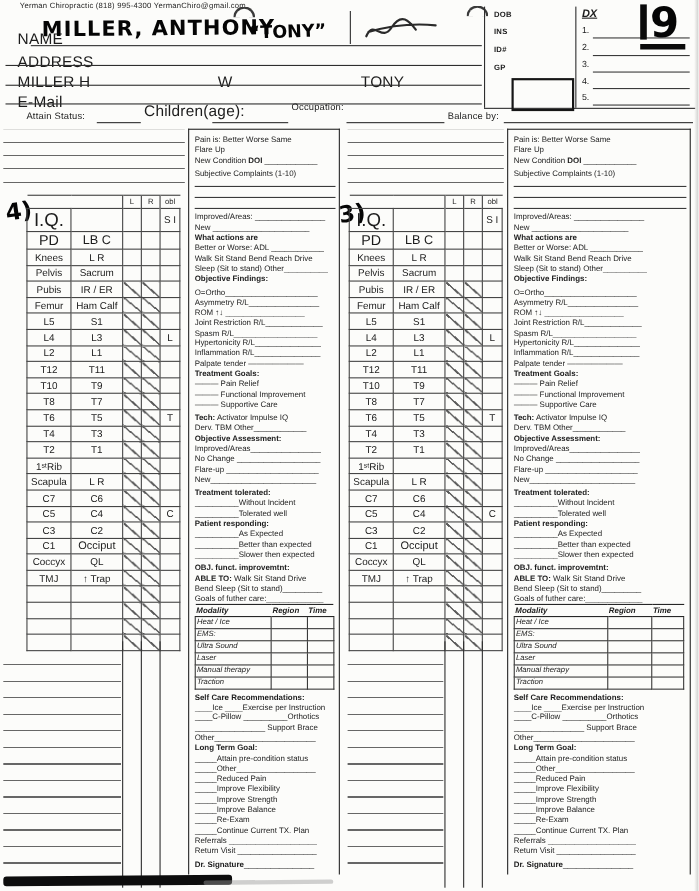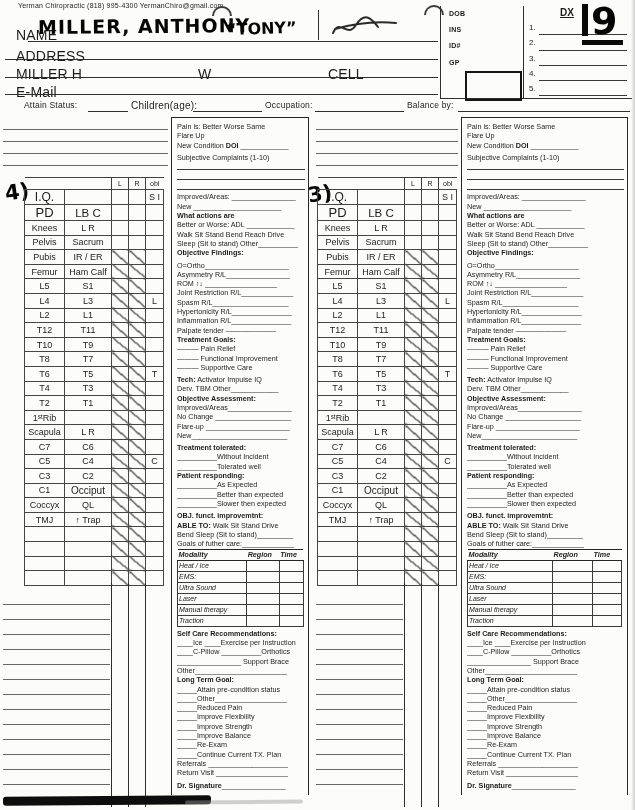--- a/index.html
+++ b/index.html
@@ -23,21 +23,21 @@
   .ruled{position:absolute;opacity:.85;}
   .ruled.topA{background:repeating-linear-gradient(to bottom,transparent 0 11px,#4c4c4c 11px 12px);}
   .ruled.bot{background:repeating-linear-gradient(to bottom,transparent 0 14px,#4c4c4c 14px 15px);}
   
   .spine{position:absolute;top:177px;border-collapse:collapse;table-layout:fixed;}
   .spine thead th{border:none;border-top:1px solid #3f3f3f;height:11px;padding:0;
                   font-size:7px;font-weight:normal;text-align:center;}
   .spine thead th.hl{border-left:1px solid #3f3f3f;}
   .spine tbody td{border:1px solid #454545;height:13.6px;padding:0;font-size:9px;text-align:center;
                   overflow:hidden;white-space:nowrap;}
-  .spine tbody tr:nth-child(1) td.ca{font-size:12px;margin-left:40px;}
+  .spine tbody tr:nth-child(1) td.ca{font-size:17px;margin-left:40px;}
   .spine tbody tr:nth-child(2) td.ca{font-size:13px;}
   .spine tbody tr:nth-child(2) td.cb{font-size:11.5px;}
   .spine tbody tr:nth-child(21) td.cb{font-size:10px;}
   .spine tbody tr:nth-child(n+5) td.cl,
   .spine tbody tr:nth-child(n+5) td.cr{
       background-image:linear-gradient(to top right,transparent 46%,#5a5a5a 46%,#5a5a5a 53%,transparent 53%);}
   
   .apanel{position:absolute;top:117px;height:678px;border:1px solid #262626;border-bottom:none;
           box-sizing:border-box;padding:4px 3px 0 5px;font-size:7.2px;line-height:9.3px;
           white-space:nowrap;overflow:hidden;}
@@ -75,56 +75,56 @@
   <div class="vline" style="left:318px;top:10px;height:30px;"></div>
   <svg class="abs" style="left:328px;top:14px;" width="74" height="26" viewBox="0 0 74 26">
     <path d="M5 19 C 12 3, 19 25, 28 11 S 44 5, 50 13 M7 15 C 28 9, 48 7, 68 9" stroke="#2a2a2a" stroke-width="2" fill="none" stroke-linecap="round"></path>
   </svg>
   <div class="hline" style="left:28px;top:41px;width:410px;"></div>
 
   <div class="lbl" style="left:16px;top:48px;text-align:center;">ADDRESS</div>
   <div class="hline" style="left:5px;top:59px;width:433px;"></div>
   <div class="lbl" style="left:16px;top:66px;">MILLER H</div>
   <div class="lbl" style="left:198px;top:66px;">W</div>
-  <div class="lbl" style="left:328px;top:66px;">CELL</div>
+  <div class="lbl" style="left:328px;top:66px;">TONY</div>
   <div class="hline" style="left:5px;top:77px;width:433px;"></div>
   <div class="lbl" style="left:16px;top:84px;">E-Mail</div>
   <div class="hline" style="left:5px;top:94px;width:433px;"></div>
 
   <div class="vline" style="left:440px;top:6px;height:92px;"></div>
   <div class="vline" style="left:523px;top:6px;height:92px;"></div>
   <div class="hline" style="left:440px;top:98px;width:192px;"></div>
   <div class="abs" style="left:449px;top:10px;">
 
   <div class="inf">DOB</div>
       <div class="inf">INS</div>
       <div class="inf">ID#</div>
       <div class="inf">GP</div>
     </div>
   <div class="gpbox" style="left:465px;top:71px;width:53px;height:26px;"></div>
 
-  <div class="dxtitle" style="left:560px;top:7px;">DX</div>
+  <div class="dxtitle" style="left:529px;top:7px;font-style:italic;">DX</div>
   <div class="abs" style="left:529px;top:23px;width:98px;">
 
   <div class="dxi"><span>1.</span></div>
       <div class="dxi"><span>2.</span></div>
       <div class="dxi"><span>3.</span></div>
       <div class="dxi"><span>4.</span></div>
       <div class="dxi"><span>5.</span></div>
     </div>
 
   <div class="corner hw" style="left:582px;top:2px;">
     <span class="bar9"></span><span class="nine">9</span>
   </div>
 
   <div class="lbl" style="left:24px;top:100px;font-size:8.5px;">Attain Status:</div>
   <div class="hline" style="left:88px;top:111px;width:40px;"></div>
-  <div class="lbl" style="left:131px;top:100px;font-size:10px;">Children(age):</div>
+  <div class="lbl" style="left:131px;top:92px;font-size:14px;">Children(age):</div>
   <div class="hline" style="left:193px;top:111px;width:69px;"></div>
-  <div class="lbl" style="left:265px;top:100px;font-size:8.5px;">Occupation:</div>
+  <div class="lbl" style="left:265px;top:92px;font-size:8.5px;">Occupation:</div>
   <div class="hline" style="left:315px;top:111px;width:89px;"></div>
   <div class="lbl" style="left:407px;top:100px;font-size:8.5px;">Balance by:</div>
   <div class="hline" style="left:458px;top:111px;width:172px;"></div>
 
   <div class="ruled topA" style="left:3px;top:118px;width:165px;height:52px;"></div>
   <div class="abs hw panel-num" style="left:5px;top:180px;">4)</div>
 
   <table class="spine" style="left:24px;">
     <colgroup>
         <col style="width:40px">

